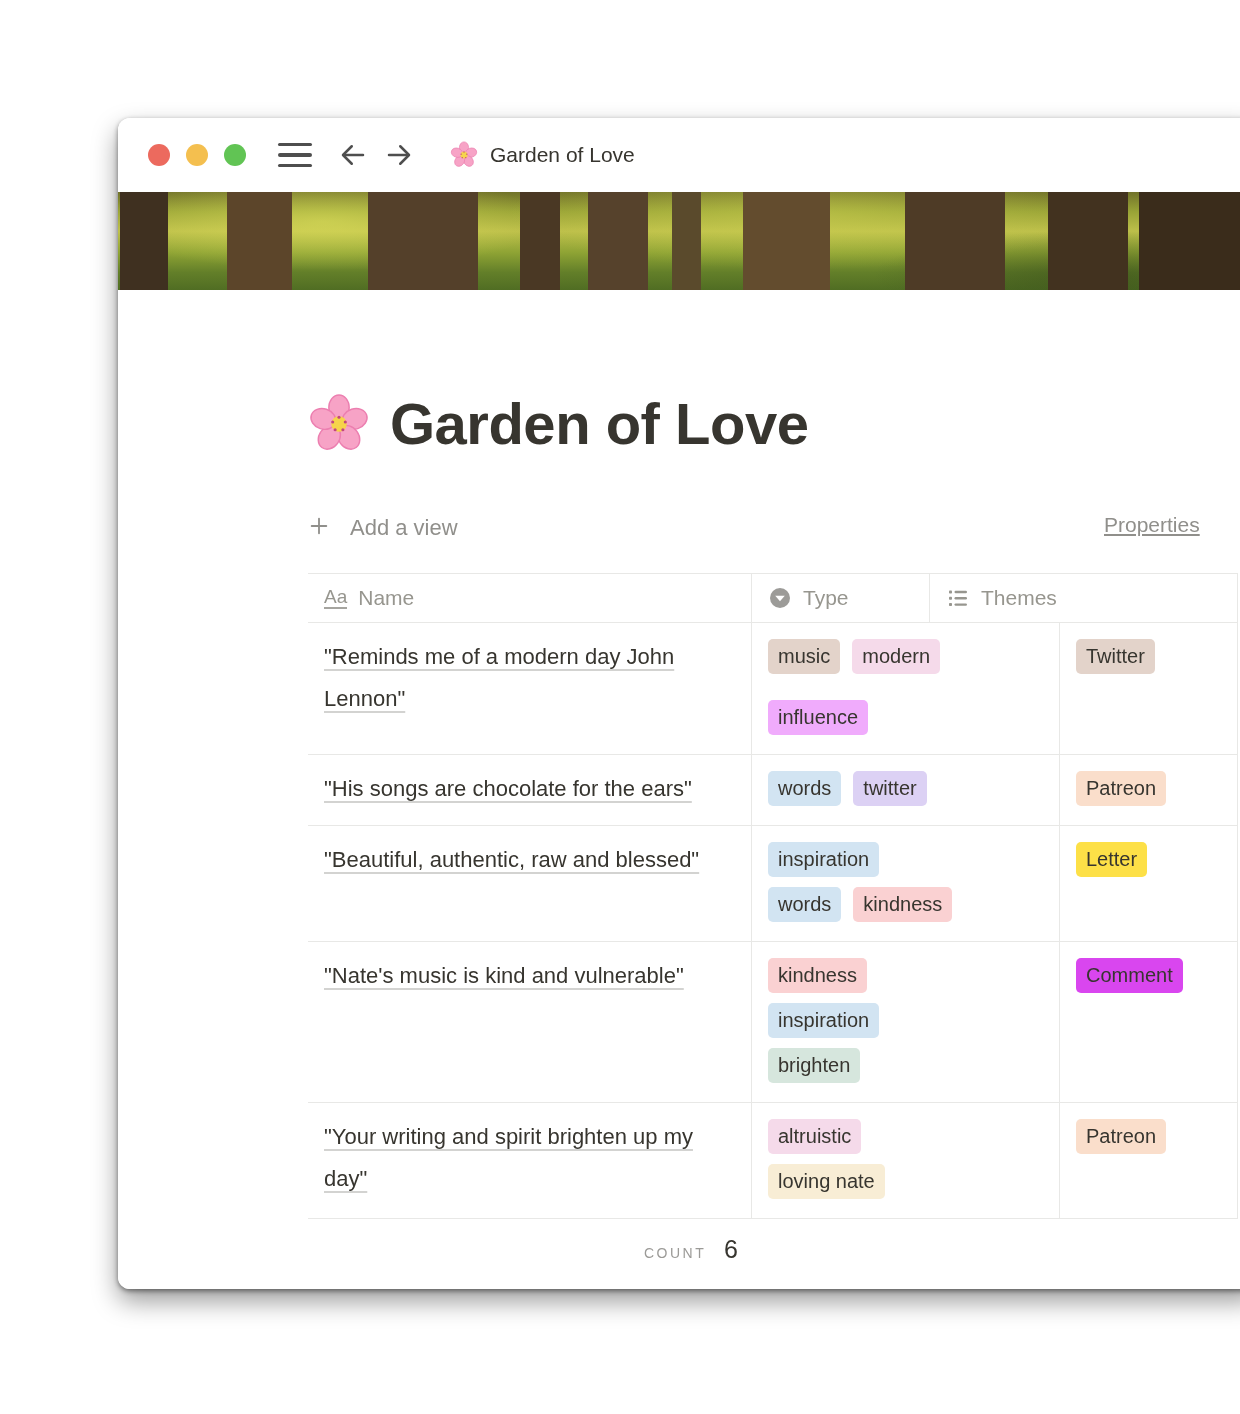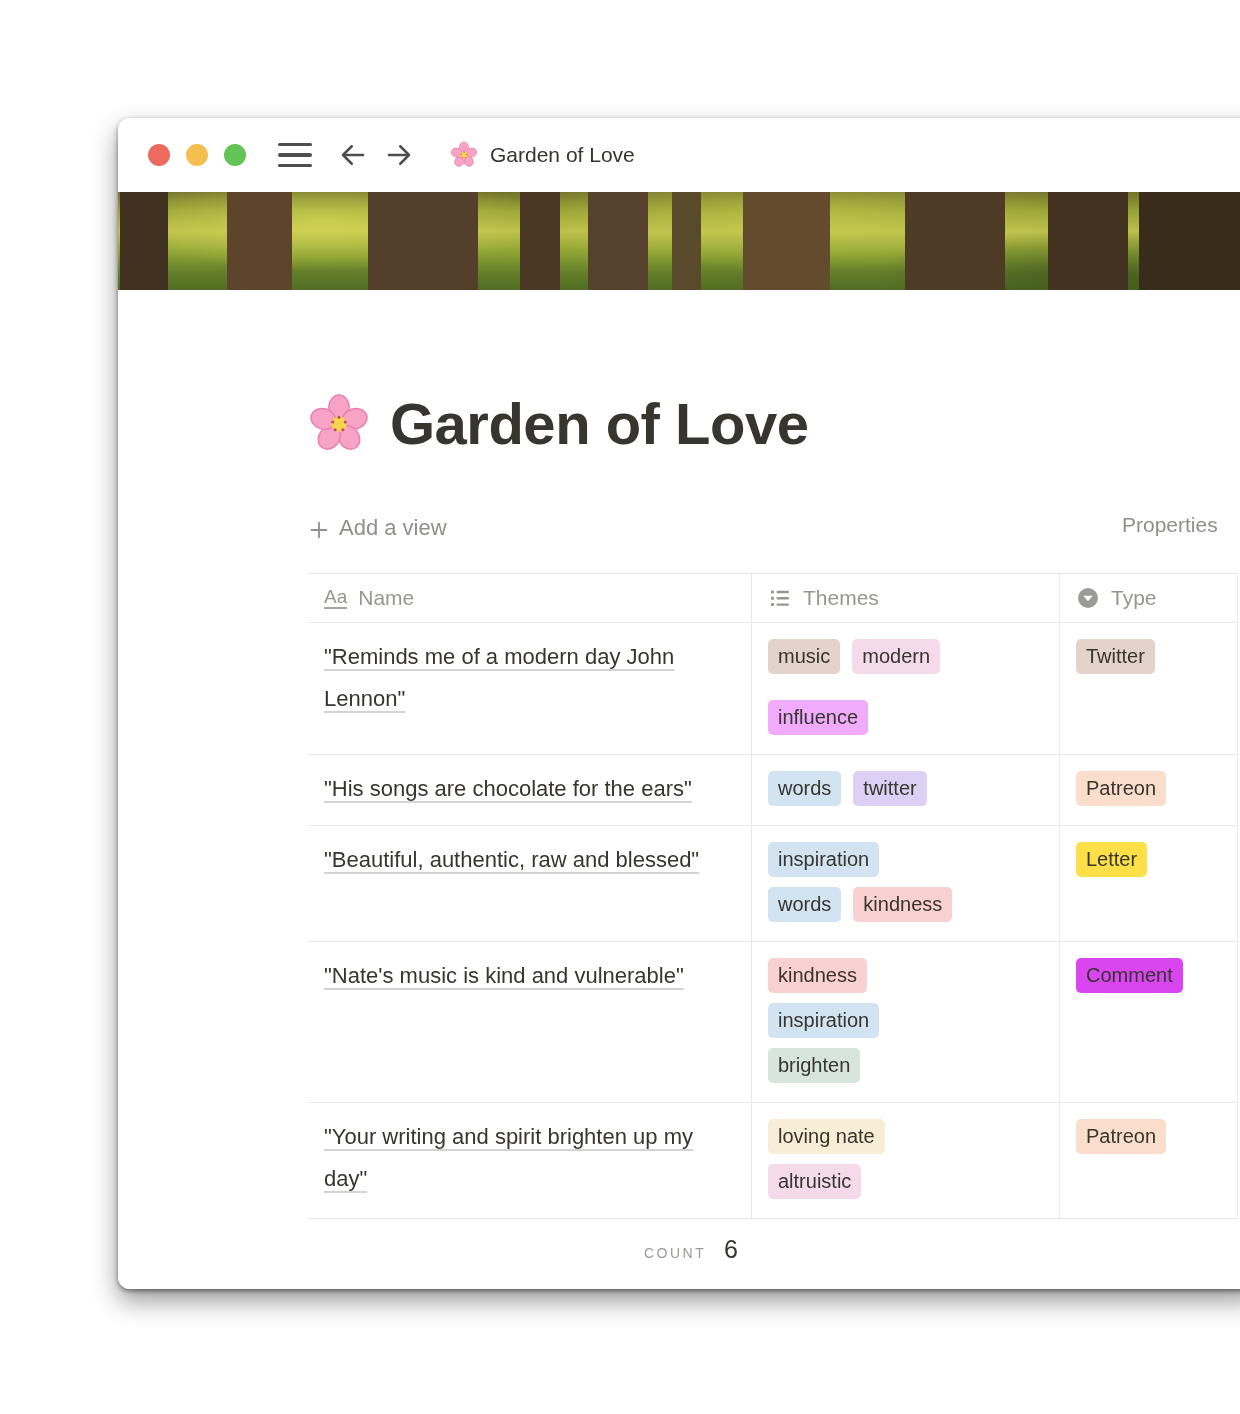--- a/index.html
+++ b/index.html
@@ -57,23 +57,23 @@
       linear-gradient(180deg, #71722a 0%, #99a336 20%, #bdbf4a 40%, #8ea334 62%, #637f29 82%, #506d23 100%);
     background-color: #7d8c2e;
   }
   
   .content { flex: 1; padding-left: 190px; position: relative; background: #fff; }
   .page-title-row { margin-top: 100px; display: flex; align-items: center; gap: 20px; }
   .page-flower { width: 62px; height: 62px; flex: none; cursor: pointer; }
   h1.page-title { font-size: 58px; font-weight: 700; color: #37352F; letter-spacing: -0.5px; }
 
   .controls { margin-top: 54px; height: 34px; position: relative; display: flex; align-items: center; }
-  .add-view { display: flex; align-items: flex-end; gap: 9px; color: #908F8B; font-size: 22px; cursor: pointer; }
+  .add-view { display: flex; align-items: flex-start; gap: 20px; color: #908F8B; font-size: 22px; cursor: pointer; }
   .plus-icon { width: 22px; height: 22px; }
-  .properties-btn { position: absolute; left: 814px; top: 2px; color: #908F8B; font-size: 21px; white-space: nowrap; cursor: pointer; }
+  .properties-btn { position: absolute; left: 796px; top: 2px; color: #908F8B; font-size: 21px; white-space: nowrap; cursor: pointer; text-decoration: underline; }
 
   
   .db-table { margin-top: 28px; width: 930px; font-size: 21px; }
   .t-header {
     display: flex;
     border-top: 1px solid #E8E8E6; border-bottom: 1px solid #E8E8E6;
     height: 50px; color: #97968F;
   }
   .th { display: flex; align-items: center; gap: 11px; padding: 0 16px; cursor: pointer; }
   .col-name  { width: 444px; border-right: 1px solid #E8E8E6; }
@@ -212,38 +212,38 @@
       </div>
       <div class="properties-btn">Properties</div>
     </div>
 
     <div class="db-table">
       <div class="t-header">
         <div class="th col-name">
           <span class="aa-icon">Aa</span>
           <span>Name</span>
         </div>
+        <div class="th col-type">
+          <svg class="hdr-svg" viewBox="0 0 24 24">
+            <circle cx="12" cy="12" r="10" fill="#9C9B98"></circle>
+            <path d="M7.2 9.8 L16.8 9.8 L12 15.2 Z" fill="#ffffff"></path>
+          </svg>
+          <span>Type</span>
+        </div>
         <div class="th col-themes">
           <svg class="hdr-svg" viewBox="0 0 24 24" fill="#97968F">
             <rect x="3" y="4.5" width="3" height="3" rx="0.8"></rect>
               <rect x="8.5" y="4.8" width="12.5" height="2.4" rx="1.2"></rect>
             <rect x="3" y="10.8" width="3" height="3" rx="0.8"></rect>
               <rect x="8.5" y="11.1" width="12.5" height="2.4" rx="1.2"></rect>
             <rect x="3" y="17.1" width="3" height="3" rx="0.8"></rect>
               <rect x="8.5" y="17.4" width="12.5" height="2.4" rx="1.2"></rect>
           </svg>
           <span>Themes</span>
         </div>
-        <div class="th col-type">
-          <svg class="hdr-svg" viewBox="0 0 24 24">
-            <circle cx="12" cy="12" r="10" fill="#9C9B98"></circle>
-            <path d="M7.2 9.8 L16.8 9.8 L12 15.2 Z" fill="#ffffff"></path>
-          </svg>
-          <span>Type</span>
-        </div>
       </div>
 
       <div>
   <div class="t-row">
     <div class="cell cell-name col-name">
       <span class="name-text">"Reminds me of a modern day John Lennon"</span>
     </div>
     <div class="cell cell-themes col-themes">
               <div class="tag-line">
                 <span class="tag" style="background: rgb(227, 211, 202);">music</span>
@@ -310,24 +310,24 @@
       <span class="tag" style="background: #d946ef;">Comment</span>
     </div>
   </div>
 
   <div class="t-row">
     <div class="cell cell-name col-name">
       <span class="name-text">"Your writing and spirit brighten up my day"</span>
     </div>
     <div class="cell cell-themes col-themes">
               <div class="tag-line">
+                <span class="tag" style="background: rgb(245, 218, 234);">altruistic</span>
+              </div>
+              <div class="tag-line">
                 <span class="tag" style="background: rgb(248, 237, 213);">loving nate</span>
-              </div>
-              <div class="tag-line">
-                <span class="tag" style="background: rgb(245, 218, 234);">altruistic</span>
               </div>
             </div>
     <div class="cell cell-type col-type">
       <span class="tag" style="background: rgb(250, 222, 203);">Patreon</span>
     </div>
   </div>
 </div>
 
       <div class="t-footer">
         <div class="count-cell">

